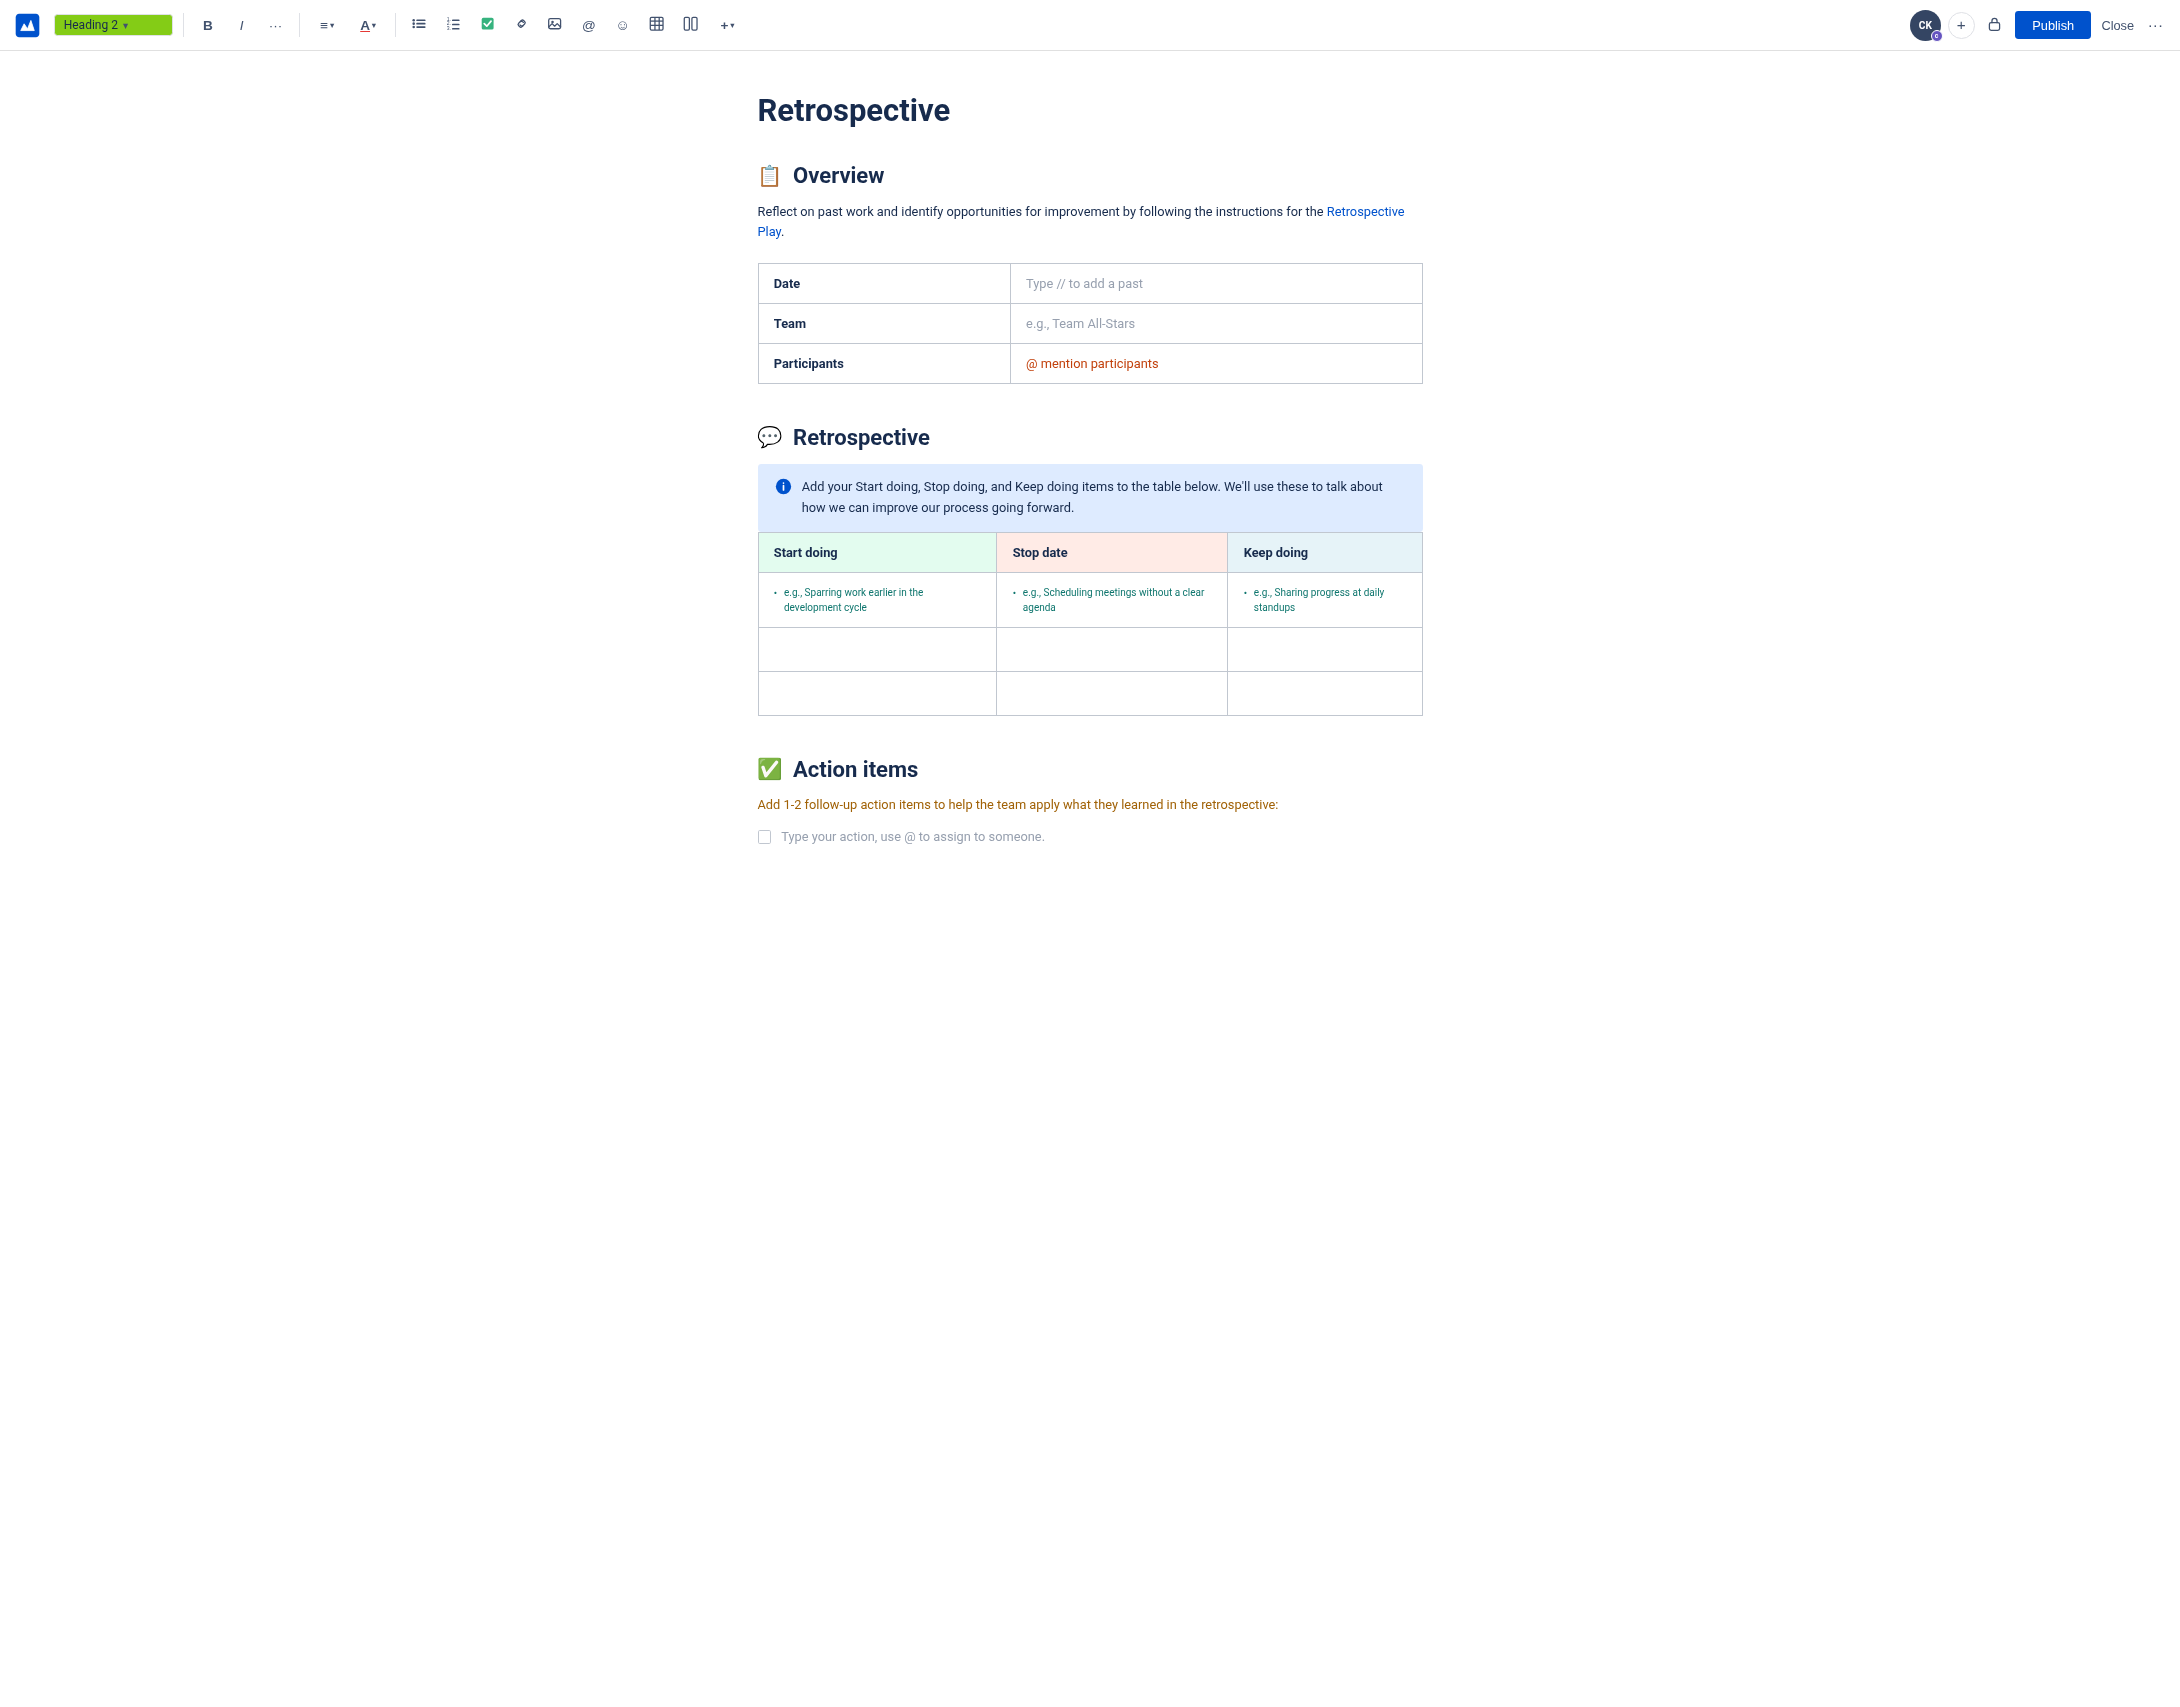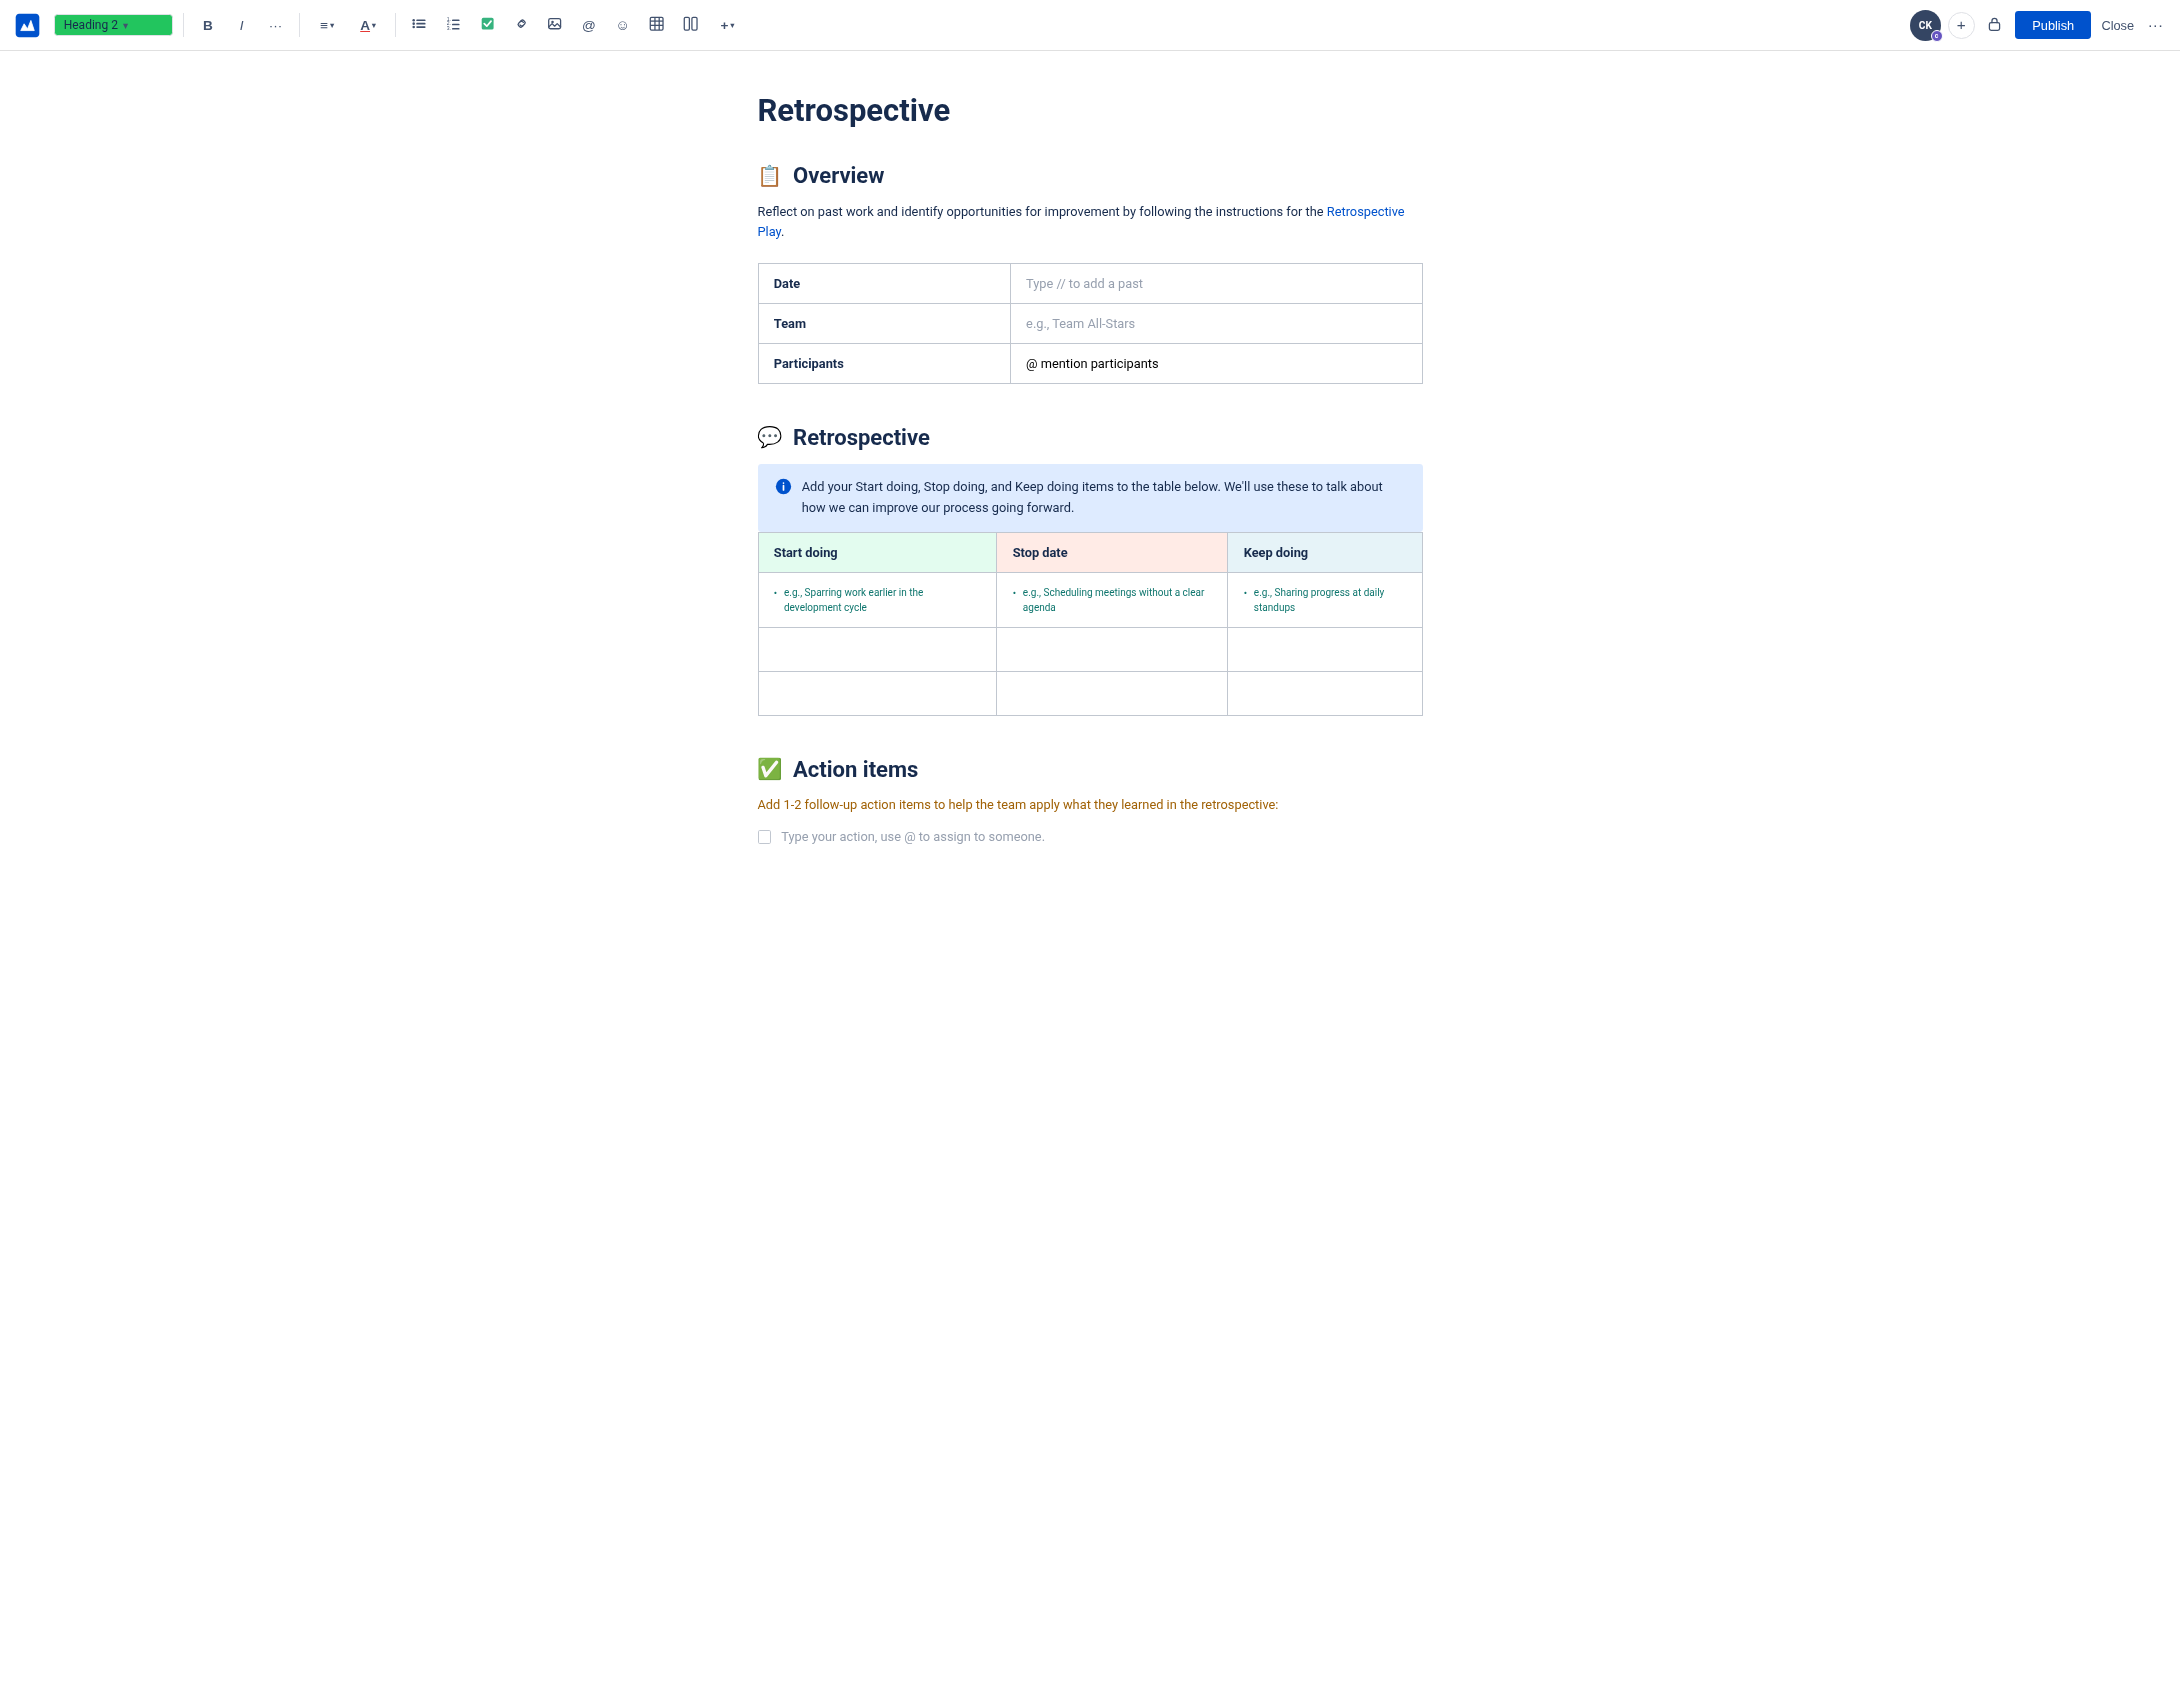--- a/index.html
+++ b/index.html
@@ -31,21 +31,21 @@
     .heading-selector {
       display: flex;
       align-items: center;
       gap: 5.1px;
       padding: 3.4px 8.5px;
       border: 0.9px solid #dfe1e6;
       border-radius: 3.4px;
       cursor: pointer;
       font-size: 12px;
       color: #172b4d;
-      background: #22c55e;
+      background: #84cc16;
       min-width: 119px;
     }
     .toolbar-divider {
       width: 0.9px;
       height: 24px;
       background: #dfe1e6;
       margin: 0 3.4px;
     }
     .toolbar-btn {
       display: flex;
@@ -464,21 +464,21 @@
       <tr>
             <td>Date</td>
             <td style="color: rgb(151, 160, 175);">Type // to add a past</td>
           </tr>
           <tr>
             <td>Team</td>
             <td style="color: rgb(151, 160, 175);">e.g., Team All-Stars</td>
           </tr>
           <tr>
             <td>Participants</td>
-            <td style="color: #000000; margin-left: 43px;">@ mention participants</td>
+            <td style="color: #c2410c; margin-left: 43px;">@ mention participants</td>
           </tr>
         </tbody>
     </table>
   </div>
 
   <div>
     <h2 class="section-heading">
       <span class="emoji">💬</span>
       <span>Retrospective</span>
     </h2>

